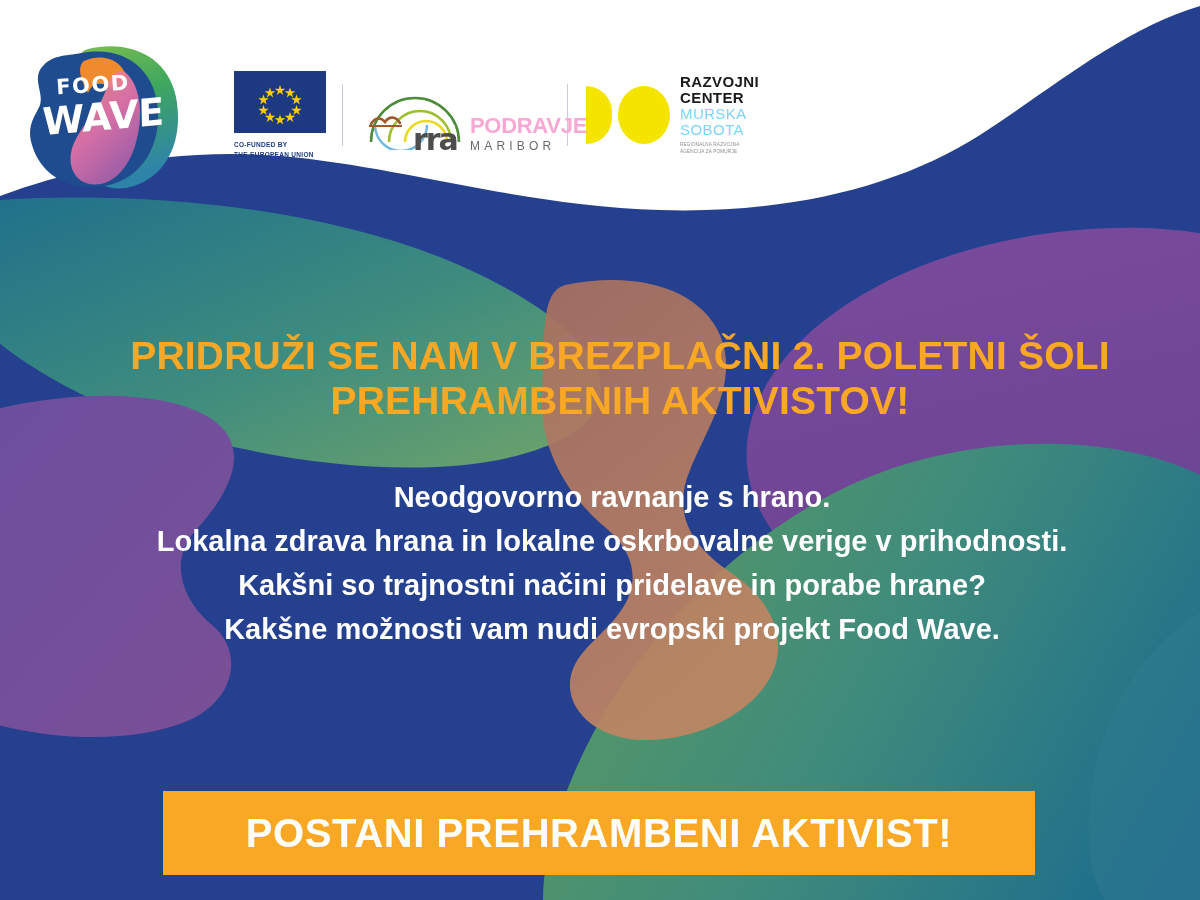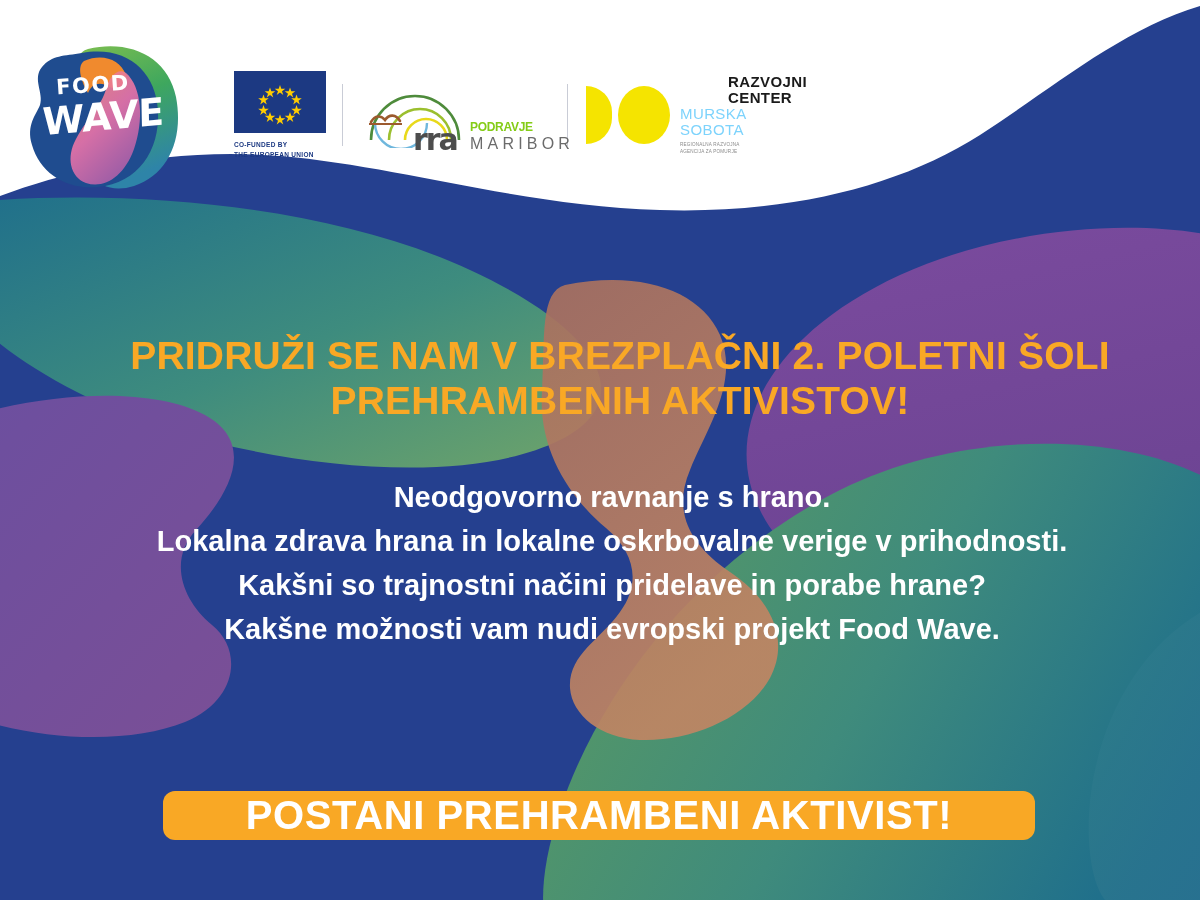--- a/index.html
+++ b/index.html
@@ -47,55 +47,55 @@
     font-family:"Liberation Sans", sans-serif;
   }
 
   .divider {
     width:1px; height:62px; background:#c9ccd6; flex:0 0 auto;
   }
 
   
   #rra-block {
     flex:0 0 auto; margin-left:22px; margin-right:22px;
-    display:flex; align-items:flex-start; width:180px; height:74px;
+    display:flex; align-items:center; width:180px; height:74px;
     position:relative;
   }
   #rra-arcs { width:105px; height:70px; flex:0 0 auto; }
   #rra-word { position:absolute; left:48px; bottom:-2px; }
   #rra-mark {
     font-size:30px; font-weight:bold; color:#4d4d4d; line-height:0.8;
     letter-spacing:-2px; font-family:"DejaVu Sans", sans-serif;
   }
   #rra-names { position:absolute; left:105px; bottom:0px; }
   #rra-podravje {
-    font-size:12px; font-weight:bold; color:#84cc16;
+    font-size:22px; font-weight:bold; color:#f9a8d4;
     letter-spacing:-0.3px; line-height:1;
     font-family:"Liberation Sans", sans-serif;
   }
   #rra-maribor {
-    font-size:16px; color:#6b6b6b; letter-spacing:4.2px;
+    font-size:12px; color:#6b6b6b; letter-spacing:4.2px;
     line-height:1; margin-top:3px;
     font-family:"Liberation Sans", sans-serif;
   }
 
   
   #rc-block {
     flex:0 0 auto; margin-left:18px; display:flex;
     align-items:center; gap:10px;
   }
   #rc-marks { display:flex; align-items:center; gap:6px; }
   #rc-d {
     width:26px; height:58px; background:#F5E400;
     border-radius:0 29px 29px 0;
   }
   #rc-o { width:52px; height:58px; background:#F5E400; border-radius:50%; }
   #rc-text { line-height:1.06; }
   #rc-text .rc1, #rc-text .rc2 {
-    font-size:15px; font-weight:bold; color:#1a1a1a; letter-spacing:0.4px;margin-left:48px;
+    font-size:15px; font-weight:bold; color:#1a1a1a; letter-spacing:0.4px;
   }
   #rc-text .rc3, #rc-text .rc4 {
     font-size:15px; font-weight:normal; color:#7dd3fc; letter-spacing:0.4px;
   }
   #rc-sub {
     margin-top:4px; font-size:4.6px; color:#8a8a8a;
     letter-spacing:0.2px; line-height:1.5;
   }
 
   
@@ -116,23 +116,23 @@
   #body-copy {
     position:absolute; left:0; top:475px; width:1200px;
     text-align:center; color:#ffffff;
     font-size:29px; font-weight:bold; line-height:1.52;
     font-family:"Liberation Sans", sans-serif;
   }
   #body-copy .bc-line { display:block;padding-left:24px; }
 
   #cta-banner {
     position:absolute; left:163px; top:791px;
-    width:872px; height:49px;
+    width:872px; height:84px;
     background:#F9A825; display:flex;
-    align-items:center; justify-content:center;border-radius:12px;
+    align-items:center; justify-content:center;
   }
   #cta-text {
     color:#ffffff; font-size:40px; font-weight:bold;
     letter-spacing:0.6px;
     font-family:"Liberation Sans", sans-serif;
   }
 </style>
 </head>
 <body>
 

